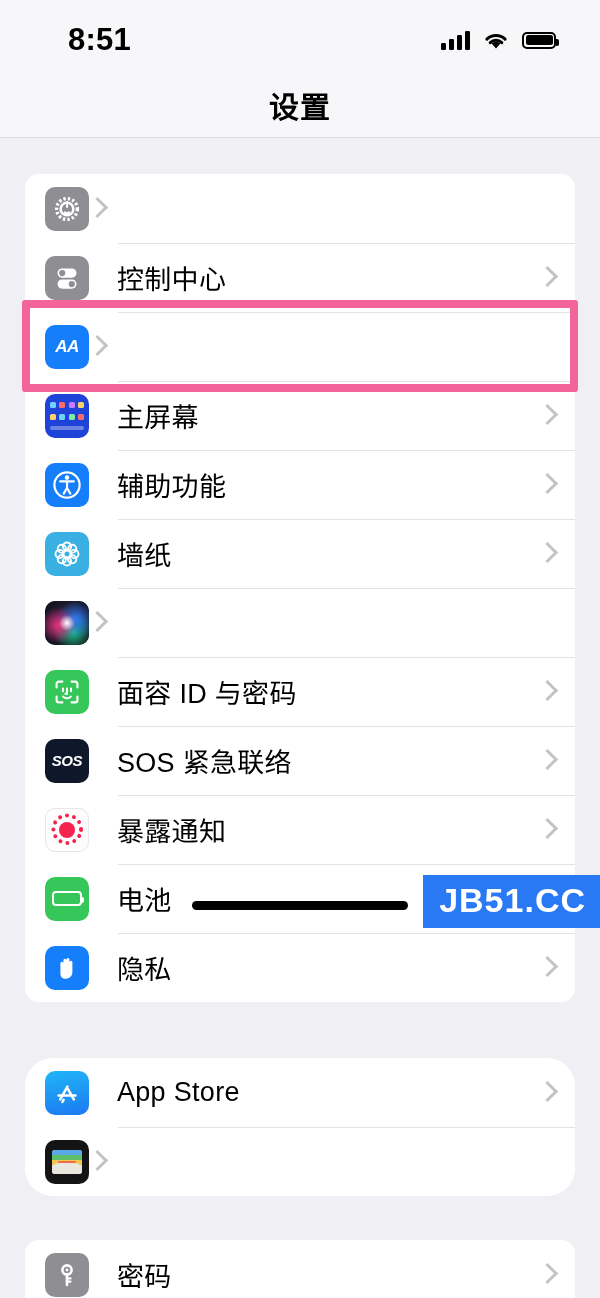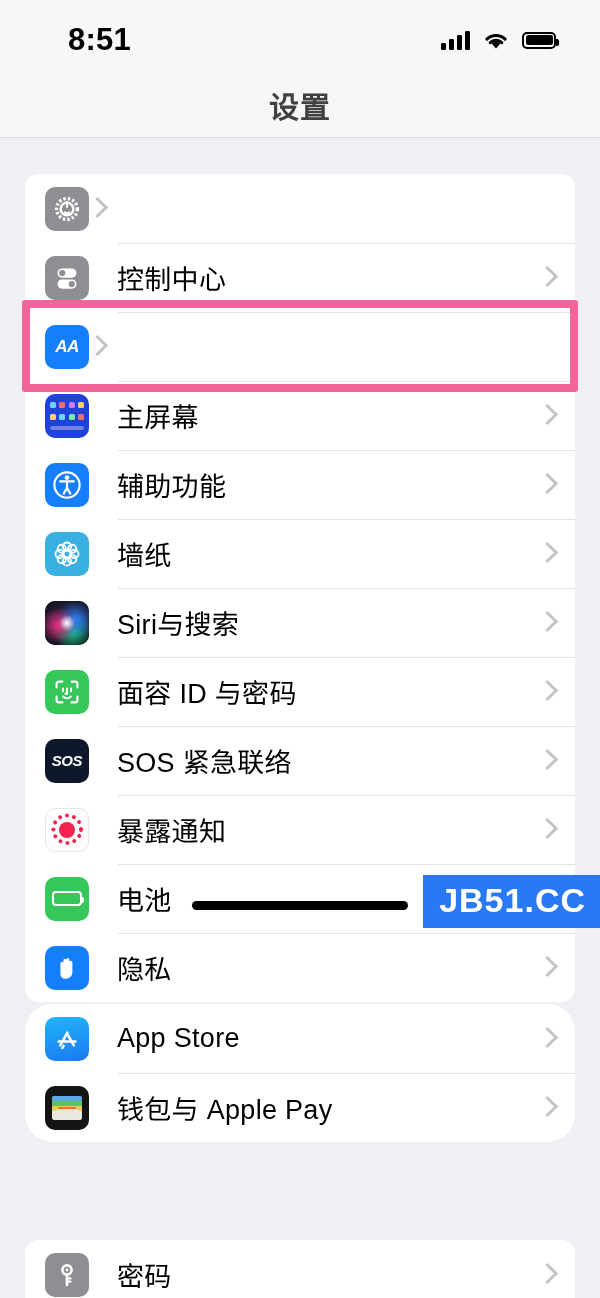--- a/index.html
+++ b/index.html
@@ -61,32 +61,32 @@
 
   
   #navbar {
     position:absolute; top:72px; left:0;
     width:600px; height:66px;
     background:#f7f7fa;
     display:flex; align-items:center; justify-content:center;
     border-bottom:1px solid #dcdce0;
   }
   #nav-title {
-    font-size:30px; font-weight:700; color:#404040;
+    font-size:30px; font-weight:700; color:#000000;
     letter-spacing:1px;
   }
 
   
   .card {
     position:absolute; left:25px; width:550px;
     background:#fff; border-radius:14px;
     overflow:hidden;
   }
   #card-1 { top:174px; }
-  #card-2 { top:1004px;border-radius:28px; }
+  #card-2 { top:1058px;border-radius:28px; }
   #card-3 { top:1240px; border-radius:14px 14px 0 0; }
 
   .row {
     position:relative;
     height:69px;
     display:flex; align-items:center;
     padding-left:20px; padding-right:22px;
     background:#fff;
   }
   .row + .row::before {
@@ -346,21 +346,20 @@
         </svg>
       </span>
       <span class="row-label">墙纸</span>
       <span class="chevron"></span>
     </div>
 
     <div class="row">
       <span class="icon-box ic-siri">
         <span class="siri-orb"></span>
       </span>
-      <span class="row-label">Siri与搜索</span>
       <span class="chevron"></span>
     </div>
 
     <div class="row">
       <span class="icon-box ic-faceid">
         <svg width="30" height="30" viewBox="0 0 30 30">
           <g fill="none" stroke="#fff" stroke-width="2.1" stroke-linecap="round">
             <path d="M4.6 10.4 V6.8 a2.2 2.2 0 0 1 2.2-2.2 h3.6"></path>
             <path d="M25.4 10.4 V6.8 a2.2 2.2 0 0 0-2.2-2.2 h-3.6"></path>
             <path d="M4.6 19.6 v3.6 a2.2 2.2 0 0 0 2.2 2.2 h3.6"></path>
@@ -444,21 +443,20 @@
     <div class="row">
       <span class="icon-box ic-wallet">
         <span class="wal">
           <i class="c1"></i>
             <i class="c2"></i>
             <i class="c3"></i>
             <i class="c5"></i>
             <i class="c4"></i>
         </span>
       </span>
-      <span class="row-label">钱包与 Apple Pay</span>
       <span class="chevron"></span>
     </div>
   </div>
 
   <div class="card" id="card-3">
     <div class="row">
       <span class="icon-box ic-password">
         <svg width="28" height="28" viewBox="0 0 28 28">
           <circle cx="14" cy="9" r="4.6" fill="none" stroke="#fff" stroke-width="2.6"></circle>
           <circle cx="14" cy="9" r="1.4" fill="#fff"></circle>

